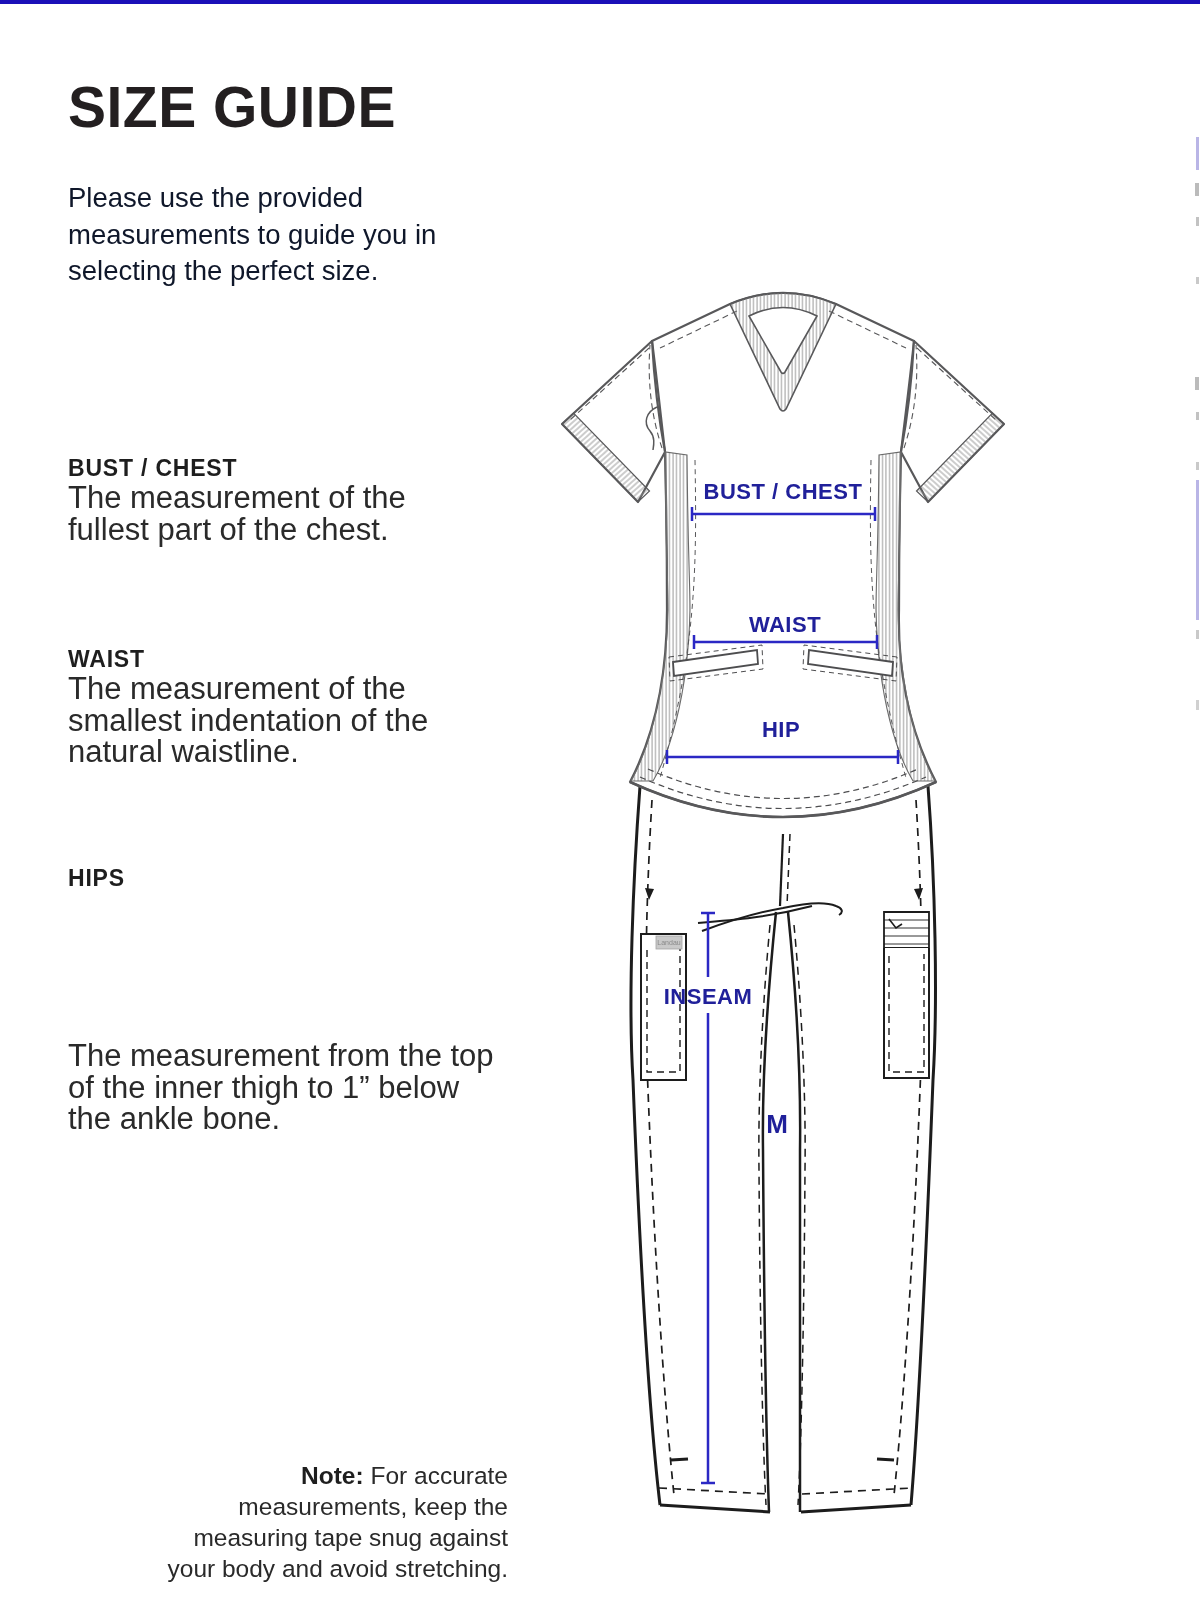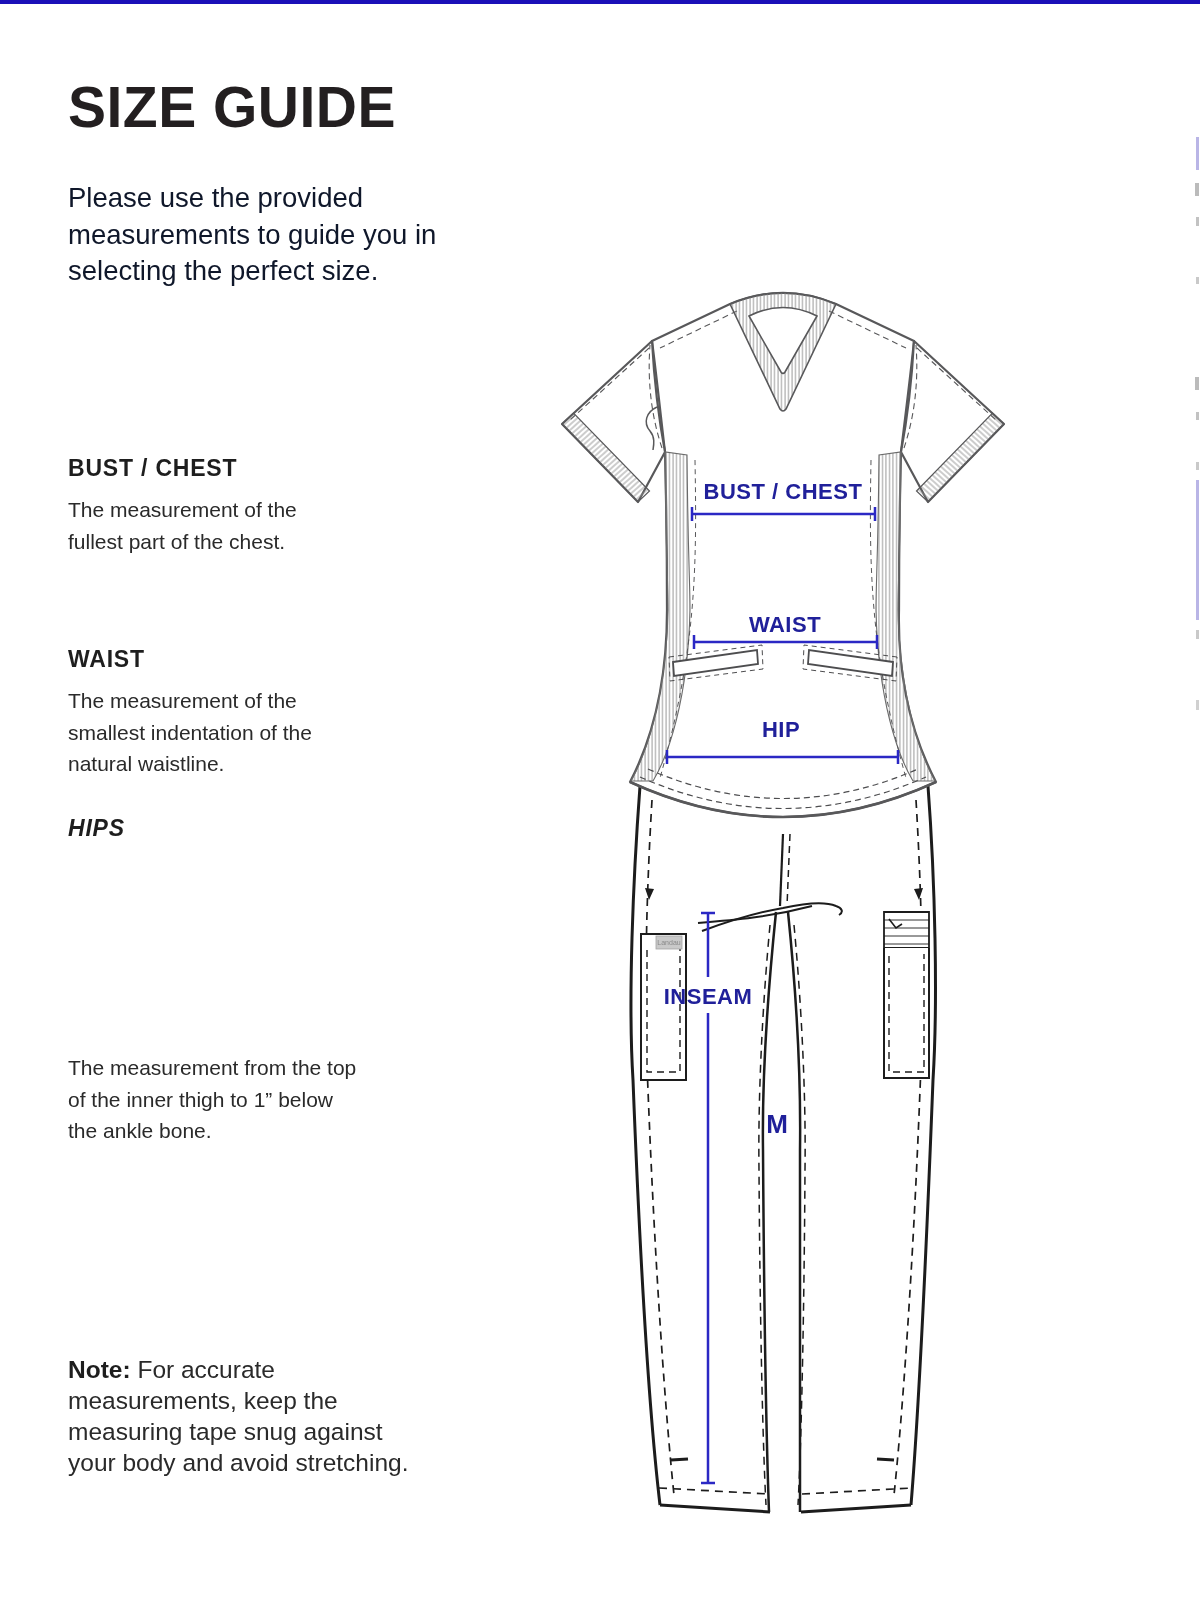--- a/index.html
+++ b/index.html
@@ -9,24 +9,24 @@
     font-family:"Liberation Sans", sans-serif; color:#262626;
   }
   .topbar { position:absolute; left:0; top:0; width:1200px; height:4px; background:#1a10b8; }
 
   .leftcol-item { position:absolute; left:68px; }
   .page-title { top:72px; font-size:57px; line-height:70px; font-weight:bold; color:#231f20; letter-spacing:0.5px; }
   .intro { top:180px; font-size:27.5px; line-height:36.5px; color:#0f172a; white-space:pre-line; }
 
   .sec { width:480px; }
   .sec h2 { font-size:23px; line-height:28px; font-weight:bold; letter-spacing:0.8px; color:#1e1e1e; }
-  .sec p { margin-top:12px; font-size:21px; line-height:31.5px; color:#2a2a2a; white-space:pre-line; }
-  .s1 { top:454px; } .s2 { top:645px; } .s3 { top:814px;font-style:italic; } .s4 { top:1040px; }
+  .sec p { font-size:31px; line-height:31.5px; color:#2a2a2a; white-space:pre-line; }
+  .s1 { top:454px; } .s2 { top:645px; } .s3 { top:864px; } .s4 { top:1040px; }
 
-  .note { top:1354px; font-size:24.5px; line-height:31px; color:#2a2a2a; width:440px; }
+  .note { top:1460px; font-size:24.5px; line-height:31px; color:#2a2a2a; width:440px;text-align:right; }
   .note b { font-weight:bold; color:#1e1e1e; }
   .note span.body { white-space:pre-line; }
 
   .diagram-svg { position:absolute; left:540px; top:278px; }
   text.mlabel { font-family:"Liberation Sans",sans-serif; font-weight:bold; font-size:22px;
                 letter-spacing:0.5px; fill:#20209a; text-anchor:middle; }
   text.msize  { font-family:"Liberation Sans",sans-serif; font-weight:bold; font-size:26px;
                 fill:#20209a; text-anchor:middle; }
   text.tag    { font-family:"Liberation Sans",sans-serif; font-size:7px; fill:#8a8a8a; text-anchor:middle; }
   .mline { stroke:#2b28c4; stroke-width:2.5; fill:none; }

